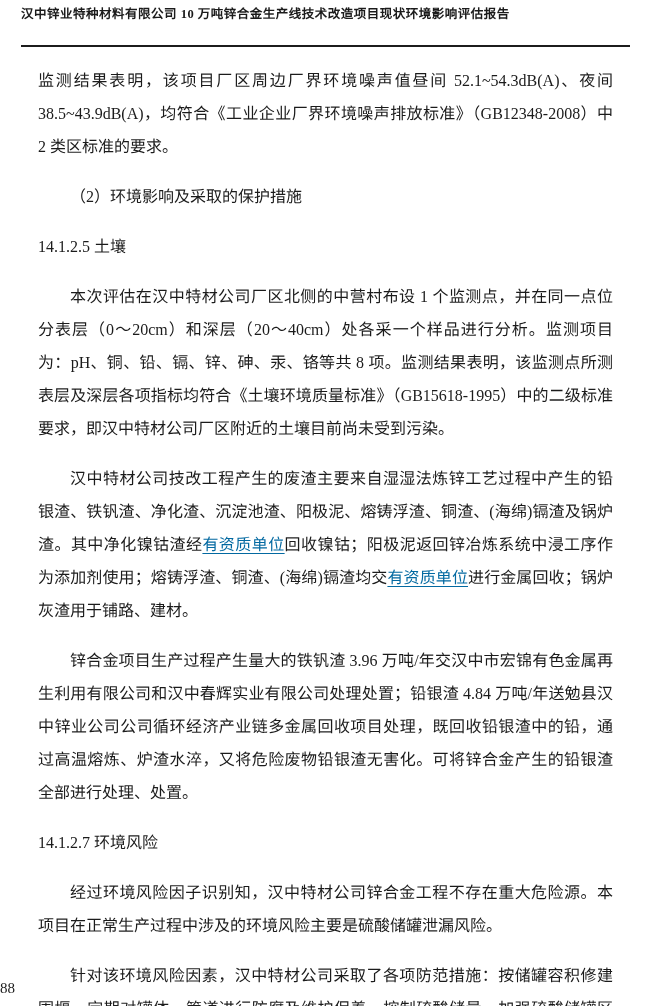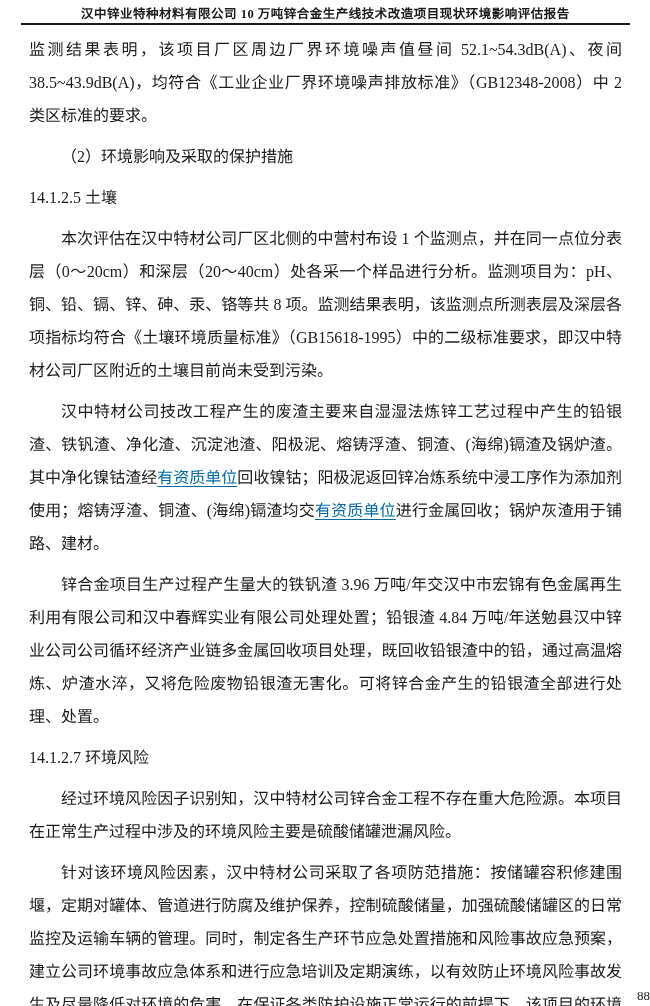--- a/index.html
+++ b/index.html
@@ -16,59 +16,58 @@
   .page {
     position: relative;
     width: 650px;
     height: 1006px;
     box-sizing: border-box;
     padding: 6px 20px 0 21px;
     overflow: hidden;
     background: #ffffff;
   }
   .page-header {
-    text-align: center;
     font-size: 12.5px;
     line-height: 17px;
     font-weight: bold;
     letter-spacing: 0.5px;
-    padding-bottom: 0;
+    padding-bottom: 22px;
     border-bottom: 2px solid #1c1c1c;
     white-space: nowrap;
   }
   .content {
     margin-top: 3px;
     font-size: 16px;
     line-height: 33px;
     text-align: justify;
   }
   .para, .section {
-    margin: 8px;
+    margin: 17px;
     padding: 0;
     font-size: 16px;
     font-weight: normal;
     line-height: 33px;
   }
   .indent {
     text-indent: 2em;
   }
   .doc-link {
     color: #0369a1;
     text-decoration: underline;
     text-underline-offset: 3px;
     text-decoration-thickness: 1px;
     cursor: pointer;
   }
   .page-footer {
     position: absolute;
     left: 0;
     right: 0;
-    bottom: 3px;
-    text-align: right;
-    font-size: 13px;
+    bottom: 10px;
+    text-align: left;
+    font-size: 15px;
     line-height: 15px;
   }
 </style>
 </head>
 <body>
 
 <div class="page">
 
   <header class="page-header">
     <span>汉中锌业特种材料有限公司 10 万吨锌合金生产线技术改造项目现状环境影响评估报告</span>

